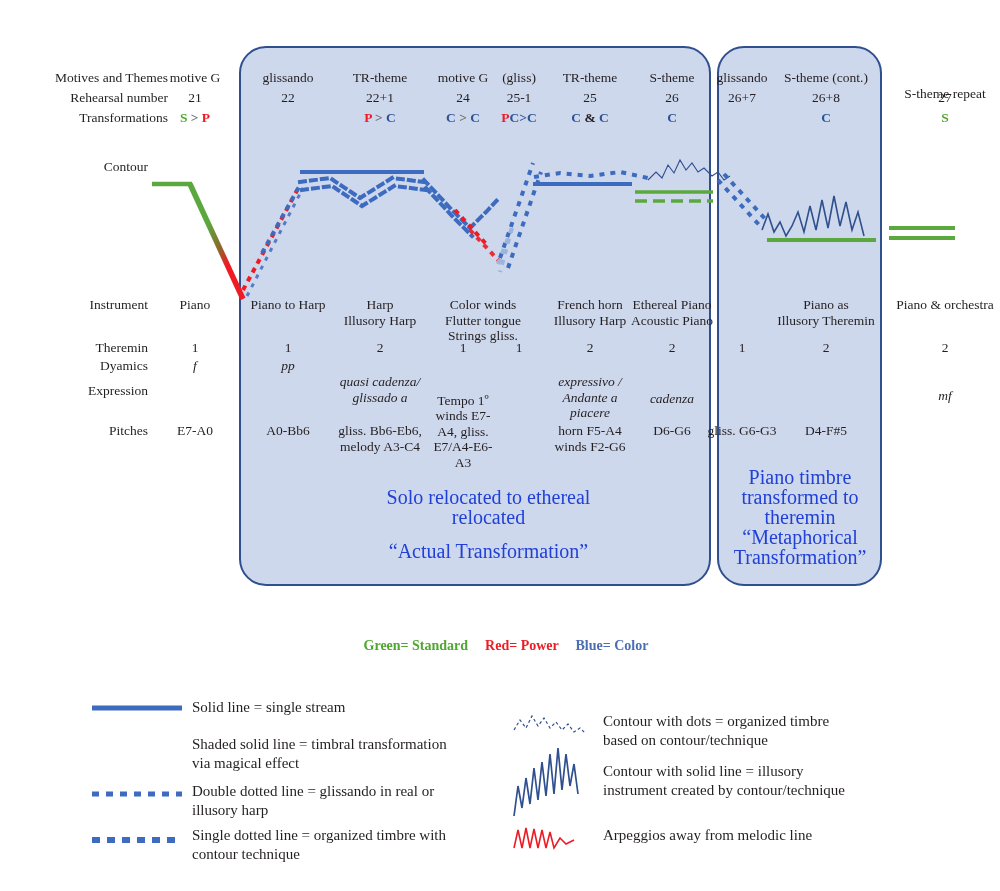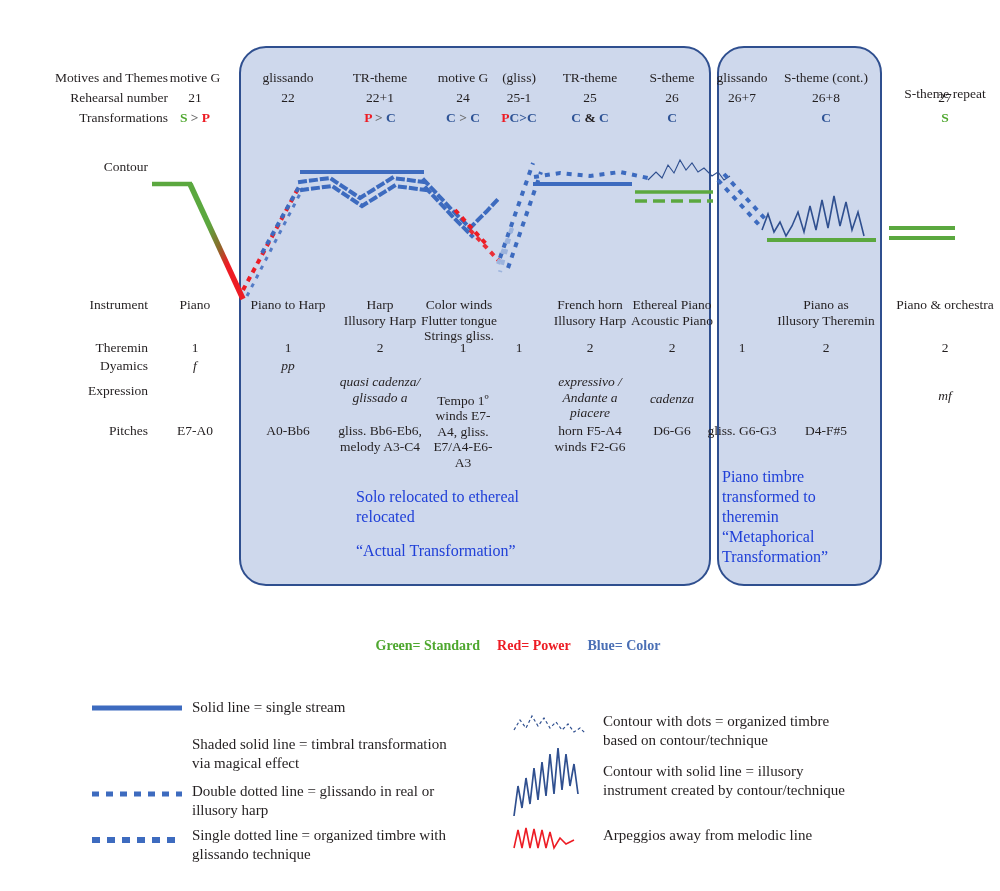--- a/index.html
+++ b/index.html
@@ -4,21 +4,21 @@
 <style>
   html,body{margin:0;padding:0;background:#ffffff;}
   body{width:1000px;height:891px;position:relative;
        font-family:"Liberation Serif","DejaVu Serif",serif;color:#231f20;}
   .abs{position:absolute;}
   .ctr{text-align:center;}
   .rt{text-align:right;}
   .lbl{font-size:13.5px;}
   .cell{font-size:13.5px;line-height:15.5px;}
   .ital{font-style:italic;}
-  .note{color:#2040d8;font-size:16px;line-height:20px;text-align:left;}
+  .note{color:#2040d8;font-size:20px;line-height:20px;text-align:center;}
   .legendtxt{font-size:15px;line-height:19px;}
   svg{display:block;overflow:visible;}
   .boxlayer{position:absolute;left:0;top:0;width:1000px;height:891px;pointer-events:none;}
 </style>
 </head>
 <body>
 
 <svg class="boxlayer" width="1000" height="891" viewBox="0 0 1000 891">
   <defs>
     <linearGradient id="gr-gradient" x1="0" y1="0" x2="1" y2="1">
@@ -148,21 +148,21 @@
       <div>quasi cadenza/</div>
       <div>glissado a</div>
     </div>
     <div class="abs ctr cell" style="left: 332px; top: 423px; width: 96px;">
       <div>gliss. Bb6-Eb6,</div>
       <div>melody A3-C4</div>
     </div>
     <div class="abs ctr cell" style="left: 420px; top: 70px; width: 86px;">motive G</div>
     <div class="abs ctr cell" style="left: 420px; top: 90px; width: 86px;">24</div>
     <div class="abs ctr cell" style="left: 420px; top: 110px; width: 86px; font-weight: bold;"><span style="color: rgb(47, 84, 150);">C</span><span style="color: rgb(107, 107, 107);"> &gt; </span><span style="color: rgb(47, 84, 150);">C</span></div>
-    <div class="abs ctr cell" style="left: 416px; top: 297px; width: 86px;">
+    <div class="abs ctr cell" style="left: 440px; top: 297px; width: 86px;">
       <div>Color winds</div>
       <div>Flutter tongue</div>
       <div>Strings gliss.</div>
     </div>
     <div class="abs ctr cell" style="left: 420px; top: 340px; width: 86px;">1</div>
     <div class="abs ctr cell" style="left: 420px; top: 393px; width: 86px;">
       <div>Tempo 1º</div>
     </div>
     <div class="abs ctr cell" style="left: 420px; top: 408px; width: 86px;">
       <div>winds E7-</div>
@@ -238,21 +238,21 @@
     <div>“Actual Transformation”</div>
   </div>
 <div class="abs note" style="left:722px;top:467px;width:156px;">
     <div>Piano timbre</div>
     <div>transformed to</div>
     <div>theremin</div>
     <div>“Metaphorical</div>
     <div>Transformation”</div>
   </div>
 
-<div class="abs" style="left:348px;top:638px;width:340px;text-align:center;font-size:14px;font-weight:bold;">
+<div class="abs" style="left:336px;top:638px;width:340px;text-align:center;font-size:14px;font-weight:bold;">
   <span style="color:#4ea72e;">Green= Standard</span>
   <span style="display:inline-block;width:10px;"></span>
   <span style="color:#ed1c24;">Red= Power</span>
   <span style="display:inline-block;width:10px;"></span>
   <span style="color:#4a6fb5;">Blue= Color</span>
 </div>
 
 <svg class="abs" style="left:90px;top:700px;" width="180" height="150" viewBox="0 0 180 150">
   <line x1="2" y1="8" x2="92" y2="8" stroke="#3d6bbf" stroke-width="5"></line>
   <line x1="2" y1="58" x2="92" y2="58" stroke="url(#gr-legend)" stroke-width="5"></line>
@@ -266,21 +266,21 @@
 <div class="abs legendtxt" style="left:192px;top:735px;width:300px;">
     <div>Shaded solid line = timbral transformation</div>
     <div>via magical effect</div>
   </div>
 <div class="abs legendtxt" style="left:192px;top:782px;width:300px;">
     <div>Double dotted line = glissando in real or</div>
     <div>illusory harp</div>
   </div>
 <div class="abs legendtxt" style="left:192px;top:826px;width:300px;">
     <div>Single dotted line = organized timbre with</div>
-    <div>glissando technique</div>
+    <div>contour technique</div>
   </div>
 
 <svg class="abs" style="left:512px;top:708px;" width="90" height="145" viewBox="0 0 90 145">
   <path d="M2,22 L8,12 L14,20 L20,8 L26,18 L32,10 L38,20 L44,14 L50,22
            L56,16 L62,24 L68,20 L74,26" stroke="#2f4f8f" stroke-width="1.2" fill="none" stroke-dasharray="3 2.5"></path>
   <path d="M2,108 L6,78 L10,100 L14,70 L18,96 L22,60 L26,92 L30,54
            L34,88 L38,46 L42,86 L46,40 L50,82 L54,46 L58,78 L62,56 L66,86" stroke="#2f4f8f" stroke-width="1.7" fill="none"></path>
   <path d="M2,140 L6,122 L10,140 L14,120 L18,140 L22,121 L26,140 L30,122
            L34,140 L38,124 L42,140 L48,130 L54,136 L62,132" stroke="#ed1c24" stroke-width="1.6" fill="none"></path>
 </svg>

